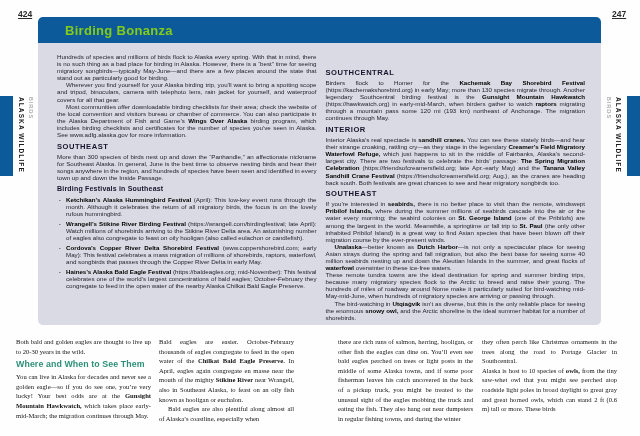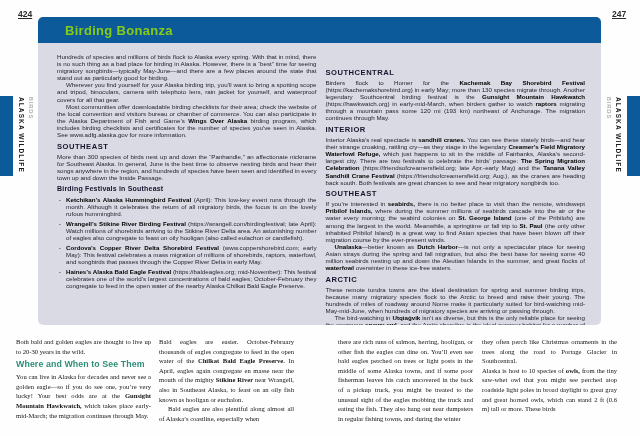--- a/index.html
+++ b/index.html
@@ -124,21 +124,20 @@
       </ul>
     </div>
     <div class="box-col">
       <h2 class="sec first">SOUTHCENTRAL</h2>
       <p>Birders flock to Homer for the <span class="b">Kachemak Bay Shorebird Festival</span> (https://kachemakshorebird.org) in early May; more than 130 species migrate through. Another legendary Southcentral birding festival is the <span class="b">Gunsight Mountain Hawkwatch</span> (https://hawkwatch.org) in early-mid-March, when birders gather to watch <span class="b">raptors</span> migrating through a mountain pass some 120 mi (193 km) northeast of Anchorage. The migration continues through May.</p>
       <h2 class="sec">INTERIOR</h2>
       <p>Interior Alaska’s real spectacle is <span class="b">sandhill cranes.</span> You can see these stately birds—and hear their strange croaking, rattling cry—as they stage in the legendary <span class="b">Creamer’s Field Migratory Waterfowl Refuge,</span> which just happens to sit in the middle of Fairbanks, Alaska’s second-largest city. There are two festivals to celebrate the birds’ passage: <span class="b">The Spring Migration Celebration</span> (https://friendsofcreamersfield.org; late Apr.-early May) and the <span class="b">Tanana Valley Sandhill Crane Festival</span> (https://friendsofcreamersfield.org; Aug.), as the cranes are heading back south. Both festivals are great chances to see and hear migratory songbirds too.</p>
       <h2 class="sec">SOUTHEAST</h2>
       <p>If you’re interested in <span class="b">seabirds,</span> there is no better place to visit than the remote, windswept <span class="b">Pribilof Islands,</span> where during the summer millions of seabirds cascade into the air or the water every morning; the seabird colonies on <span class="b">St. George Island</span> (one of the Pribilofs) are among the largest in the world. Meanwhile, a springtime or fall trip to <span class="b">St. Paul</span> (the only other inhabited Pribilof Island) is a great way to find Asian species that have been blown off their migration course by the ever-present winds.</p>
       <p class="indent"><span class="b">Unalaska</span>—better known as <span class="b">Dutch Harbor</span>—is not only a spectacular place for seeing Asian strays during the spring and fall migration, but also the best base for seeing some 40 million seabirds nesting up and down the Aleutian Islands in the summer, and great flocks of <span class="b">waterfowl</span> overwinter in these ice-free waters.</p>
-      <h2 class="sec">ARCTIC</h2>
       <p>These remote tundra towns are the ideal destination for spring and summer birding trips, because many migratory species flock to the Arctic to breed and raise their young. The hundreds of miles of roadway around Nome make it particularly suited for bird-watching mid-May-mid-June, when hundreds of migratory species are arriving or passing through.</p>
       <p class="indent">The bird-watching in <span class="b">Utqiaġvik</span> isn’t as diverse, but this is the only reliable place for seeing the enormous <span class="b">snowy owl,</span> and the Arctic shoreline is the ideal summer habitat for a number of shorebirds.</p>
     </div>
   </div>
 </section>
 
 <section class="article">
   <div class="artcol" id="artcol-1">
     <p>Both bald and golden eagles are thought to live up to 20-30 years in the wild.</p>
     <h3 class="teal">Where and When to See Them</h3>

